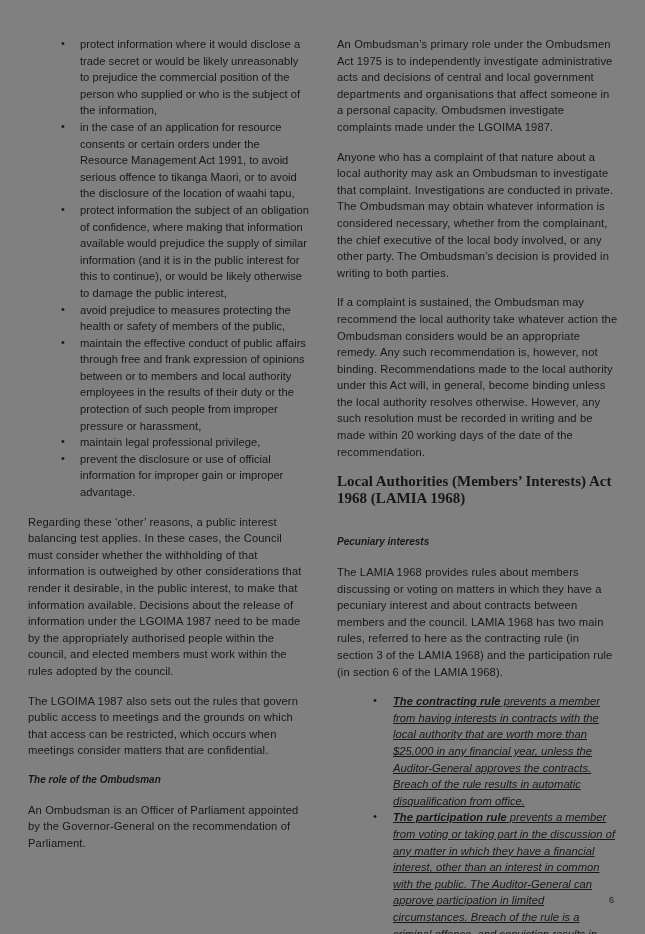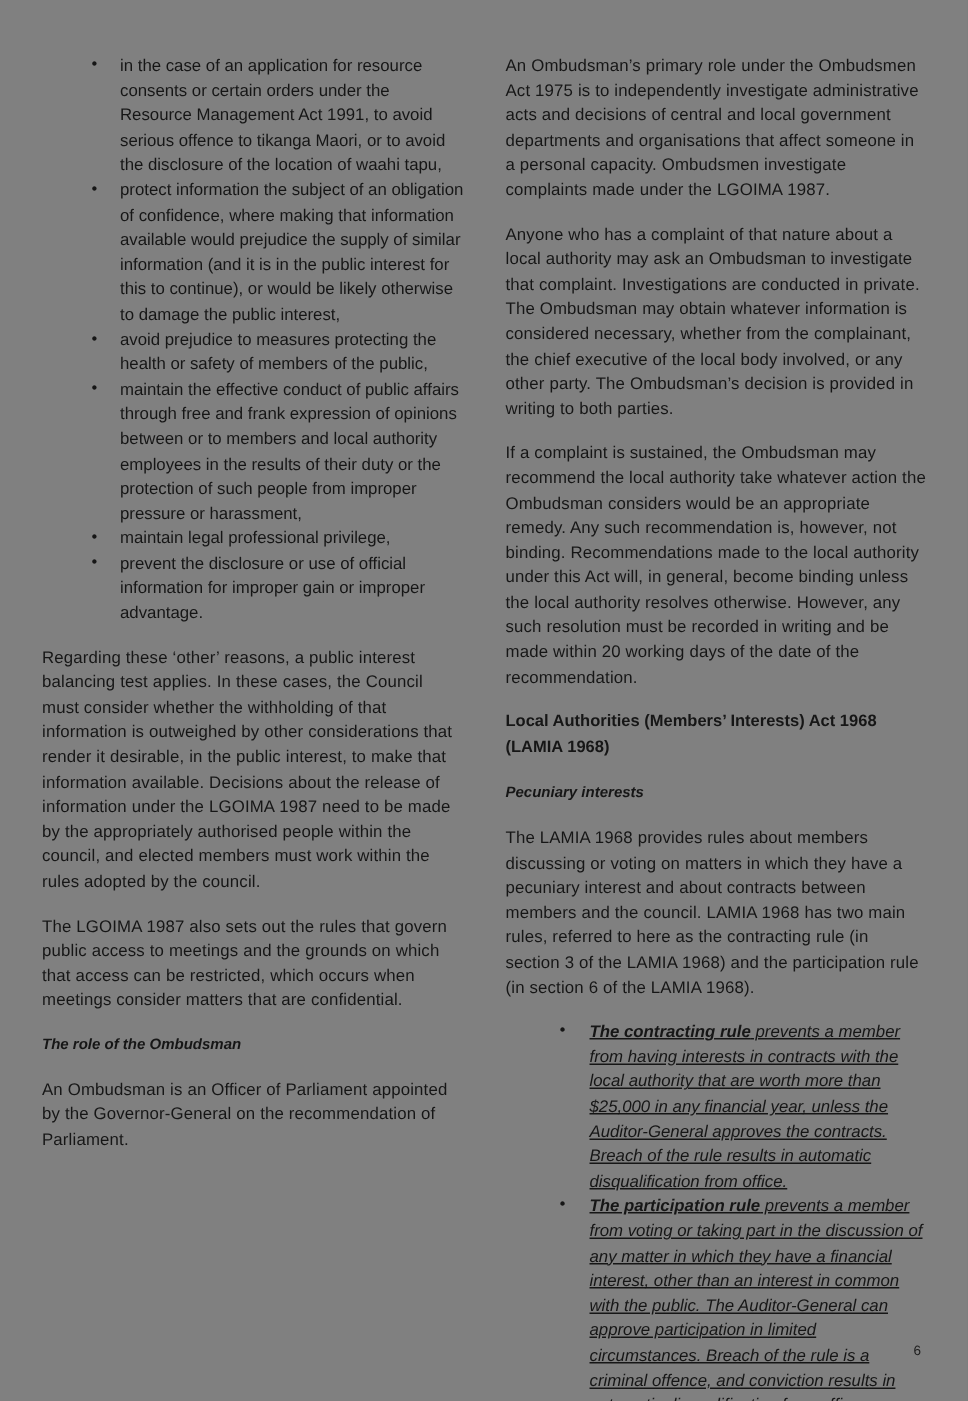--- a/index.html
+++ b/index.html
@@ -62,24 +62,25 @@
     padding-left: 56px;
     text-decoration: underline;
   }
   ul.bullets.indent-wide > li::before {
     left: 36px;
   }
   ul.bullets > li + li {
     margin-top: 0;
   }
   h2.sec-head {
-    margin: 0 0 15px 0;
-    font-size: 11px;
+    margin: 0 0 28px 0;
+    font-size: 15px;
     line-height: 16.6px;
     font-weight: bold;
+    font-family: Liberation Serif, serif;
   }
   h3.sub-head {
     margin: 0 0 13px 0;
     font-size: 10px;
     line-height: 16.6px;
     font-weight: bold;
     font-style: italic;
   }
   .ital {
     font-style: italic;
@@ -96,20 +97,21 @@
 </head>
 <body>
 
 <div class="page">
 
   <div class="columns">
 
     <div class="col">
 
       <ul class="bullets">
+        <li><span>protect information where it would disclose a trade secret or would be likely unreasonably to prejudice the commercial position of the person who supplied or who is the subject of the information,</span></li>
         <li><span>in the case of an application for resource consents or certain orders under the Resource Management Act 1991, to avoid serious offence to tikanga Maori, or to avoid the disclosure of the location of waahi tapu,</span></li>
         <li><span>protect information the subject of an obligation of confidence, where making that information available would prejudice the supply of similar information (and it is in the public interest for this to continue), or would be likely otherwise to damage the public interest,</span></li>
         <li><span>avoid prejudice to measures protecting the health or safety of members of the public,</span></li>
         <li><span>maintain the effective conduct of public affairs through free and frank expression of opinions between or to members and local authority employees in the results of their duty or the protection of such people from improper pressure or harassment,</span></li>
         <li><span>maintain legal professional privilege,</span></li>
         <li><span>prevent the disclosure or use of official information for improper gain or improper advantage.</span></li>
       </ul>
 
       <p class="para">Regarding these ‘other’ reasons, a public interest balancing test applies. In these cases, the Council must consider whether the withholding of that information is outweighed by other considerations that render it desirable, in the public interest, to make that information available. Decisions about the release of information under the LGOIMA 1987 need to be made by the appropriately authorised people within the council, and elected members must work within the rules adopted by the council.</p>
 

